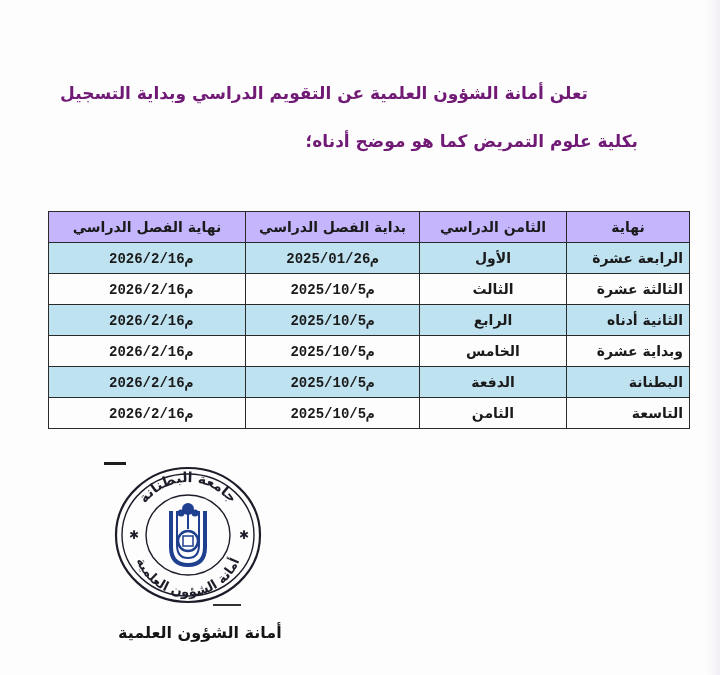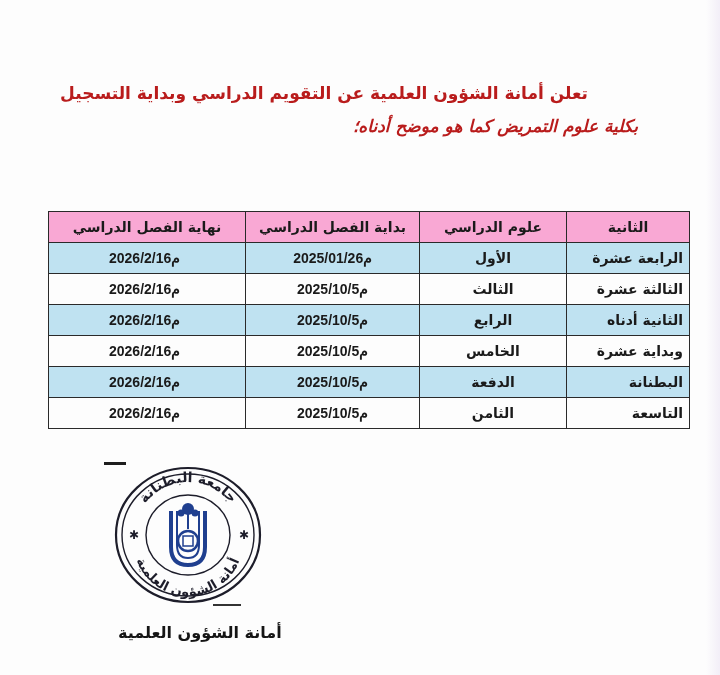--- a/index.html
+++ b/index.html
@@ -5,39 +5,39 @@
   html, body { margin:0; padding:0; }
   body {
     width:720px; height:675px; background:#fdfdfd; position:relative; overflow:hidden;
     font-family: "DejaVu Sans", sans-serif; color:#111;
   }
   .edge {
     position:absolute; right:0; top:0; width:14px; height:675px;
     background:linear-gradient(to right, rgba(255,255,255,0), rgba(238,232,245,0.7));
   }
   .title-line {
-    position:absolute; direction:rtl; text-align:left; font-weight:bold; color:#b91c1c;
+    position:absolute; direction:rtl; text-align:left; font-weight:bold; color:#701a75;
   }
   .title1 { right:132px; top:83px; font-size:17px; }
-  .title2 { right:82px; top:116px; font-size:17px;font-style:italic; }
+  .title2 { right:82px; top:131px; font-size:17px; }
   table.sched {
     position:absolute; left:48px; top:211px; width:641px;
     border-collapse:collapse; direction:rtl; table-layout:fixed;
   }
   table.sched th, table.sched td {
     border:1.3px solid #2a2a2a; height:30px; padding:0 6px; font-size:14px;
     font-weight:bold; color:#1a1a1a; white-space:nowrap;
   }
-  table.sched th { background:#f9a8d4; text-align:center; font-size:14px; }
+  table.sched th { background:#c4b5fd; text-align:center; font-size:14px; }
   table.sched th.c-batch { text-align:center; }
   table.sched td.c-batch { text-align:right; }
   table.sched td.c-sem, table.sched td.c-start, table.sched td.c-end { text-align:center; }
   table.sched td.c-end { text-align:left; padding-left:60px; }
   table.sched td.c-start { text-align:center; }
-  .date { direction:ltr; unicode-bidi:isolate; font-family:Liberation Sans, sans-serif; }
+  .date { direction:ltr; unicode-bidi:isolate; font-family:Liberation Mono, monospace; }
   tr.hl td { background:#bfe2f1; }
   .col-batch { width:123px; }
   .col-sem { width:147px; }
   .col-start { width:174px; }
   .col-end { width:197px; }
 
   .stamp {
     position:absolute; left:113px; top:465px; width:150px; height:140px;
   }
   .dash1 { position:absolute; left:104px; top:462px; width:22px; height:3px; background:#1d1d1d; }
@@ -56,22 +56,22 @@
 
 <table class="sched">
   <colgroup>
     <col class="col-batch">
       <col class="col-sem">
       <col class="col-start">
       <col class="col-end">
   </colgroup>
   <thead>
     <tr>
-      <th class="c-batch">الثانية</th>
-      <th class="c-sem">علوم الدراسي</th>
+      <th class="c-batch">نهاية</th>
+      <th class="c-sem">الثامن الدراسي</th>
       <th class="c-start">بداية الفصل الدراسي</th>
       <th class="c-end">نهاية الفصل الدراسي</th>
     </tr>
   </thead>
   <tbody>
     <tr class="hl">
       <td class="c-batch">الرابعة عشرة</td>
       <td class="c-sem">الأول</td>
       <td class="c-start"><span class="date">2025/01/26م</span></td>
       <td class="c-end"><span class="date">2026/2/16م</span></td>

